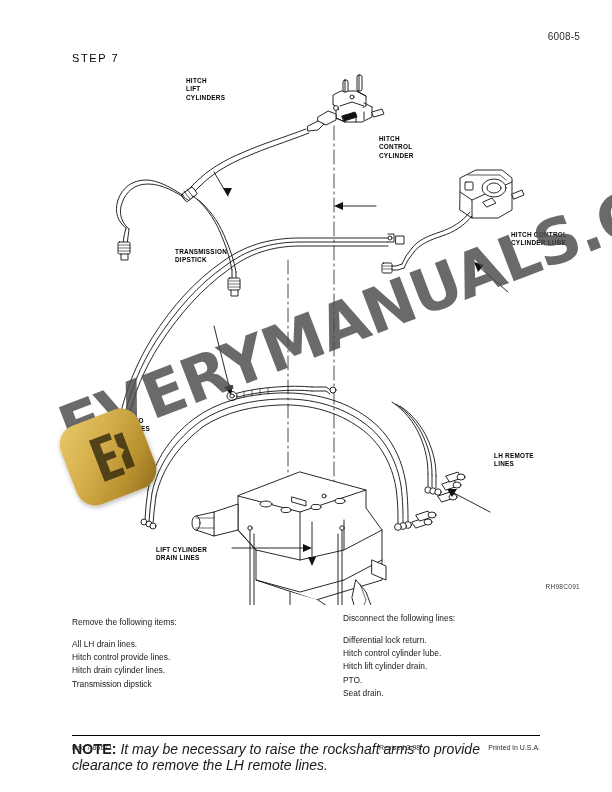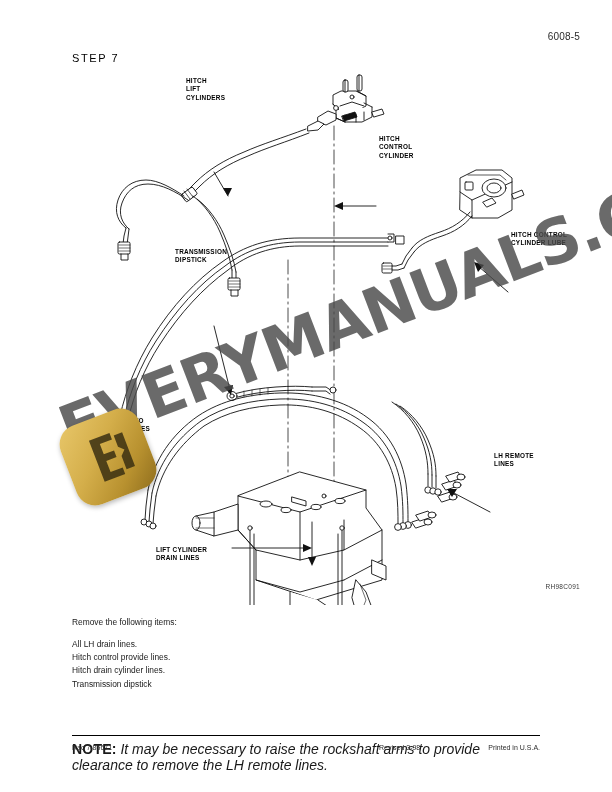--- a/index.html
+++ b/index.html
@@ -424,20 +424,28 @@
   </div>
 
   <div class="col-left">
     <div class="col-head">Remove the following items:</div>
     <div class="col-item">All LH drain lines.</div>
     <div class="col-item">Hitch control provide lines.</div>
     <div class="col-item">Hitch drain cylinder lines.</div>
     <div class="col-item">Transmission dipstick</div>
   </div>
 
+  <div class="col-right">
+    <div class="col-head">Disconnect the following lines:</div>
+    <div class="col-item">Differential lock return.</div>
+    <div class="col-item">Hitch control cylinder lube.</div>
+    <div class="col-item">Hitch lift cylinder drain.</div>
+    <div class="col-item">PTO.</div>
+    <div class="col-item">Seat drain.</div>
+  </div>
 
   <div class="note">
     <b>NOTE:</b>
     <i>It may be necessary to raise the rockshaft arms to provide clearance to remove the LH remote lines.</i>
   </div>
 
   <div class="footer-rule"></div>
   <div class="footer">
     <span class="f-left">Rac 7-85671</span>
     <span class="f-mid">Revised 3-98</span>

